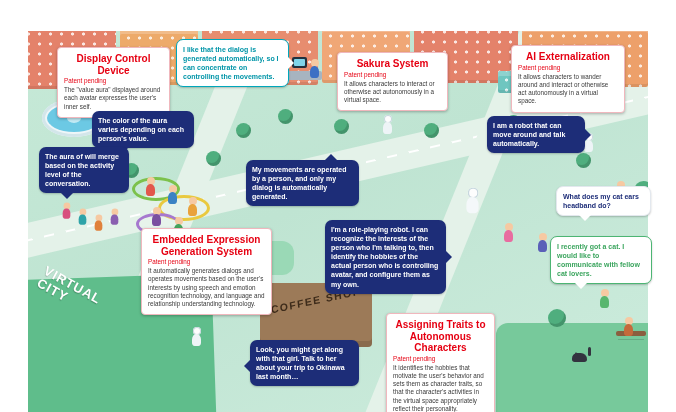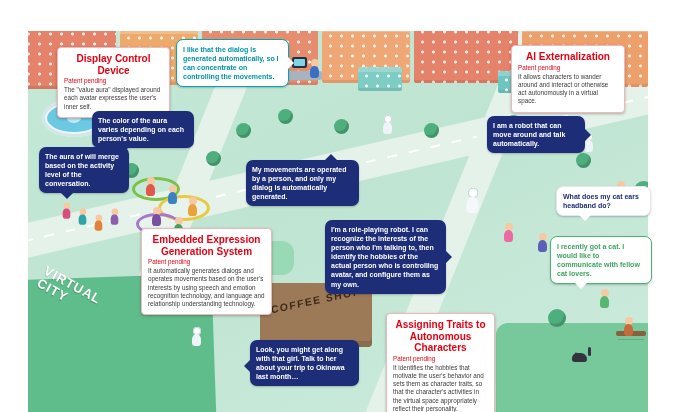--- a/index.html
+++ b/index.html
@@ -189,20 +189,25 @@
     <i class="char" style="--c:#c46a3b;left:596px;top:286px"></i>
     <i class="pet" style="left:544px;top:322px"></i>
   </div>
 
   <div class="callout" style="left:57px;top:47px;width:113px">
     <div class="c-title">Display Control Device</div>
     <div class="c-status">Patent pending</div>
     <div class="c-body">The "value aura" displayed around each avatar expresses the user's inner self.</div>
   </div>
 
+  <div class="callout" style="left:337px;top:52px;width:111px">
+    <div class="c-title">Sakura System</div>
+    <div class="c-status">Patent pending</div>
+    <div class="c-body">It allows characters to interact or otherwise act autonomously in a virtual space.</div>
+  </div>
 
   <div class="callout" style="left:141px;top:228px;width:131px">
     <div class="c-title">Embedded Expression Generation System</div>
     <div class="c-status">Patent pending</div>
     <div class="c-body">It automatically generates dialogs and operates movements based on the user's interests by using speech and emotion recognition technology, and language and relationship understanding technology.</div>
   </div>
 
   <div class="callout" style="left:511px;top:45px;width:114px">
     <div class="c-title">AI Externalization</div>
     <div class="c-status">Patent pending</div>

